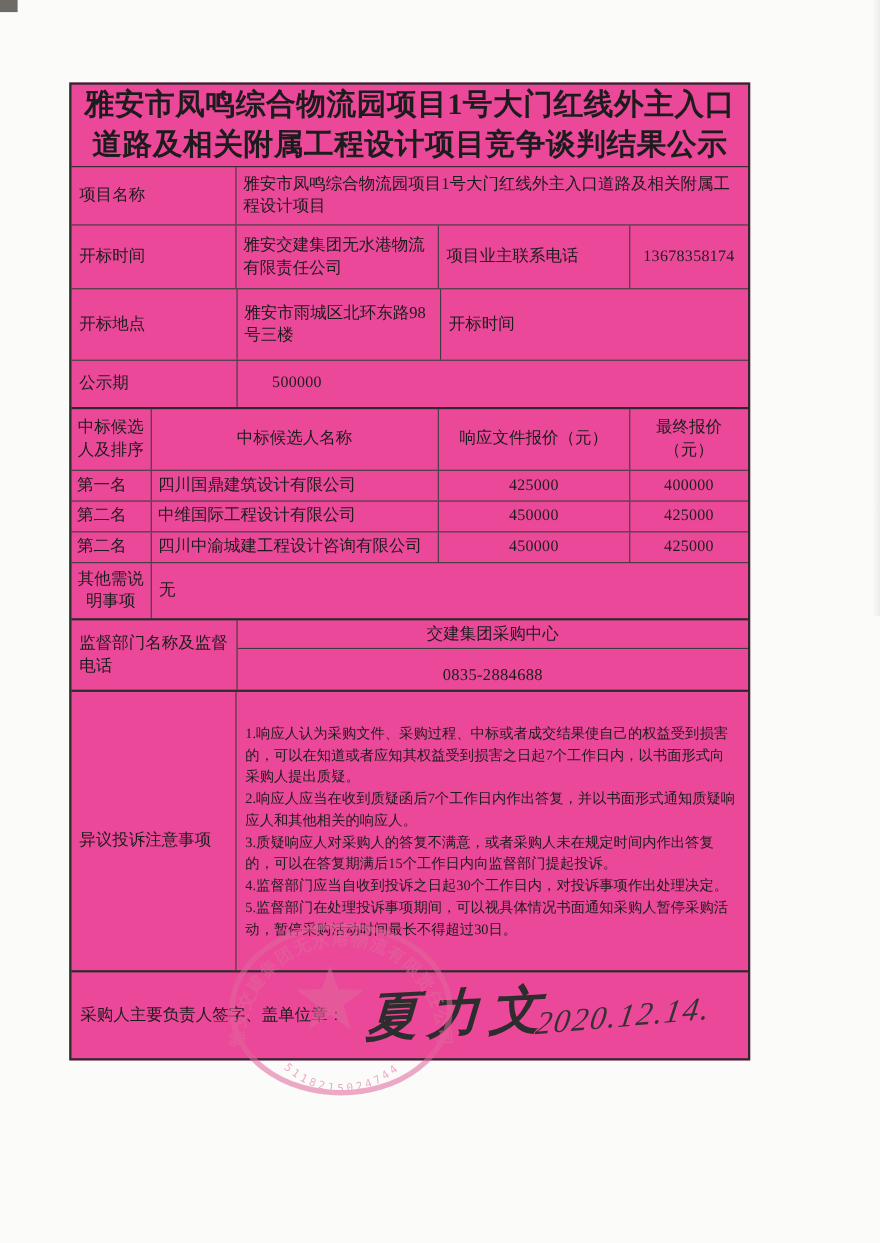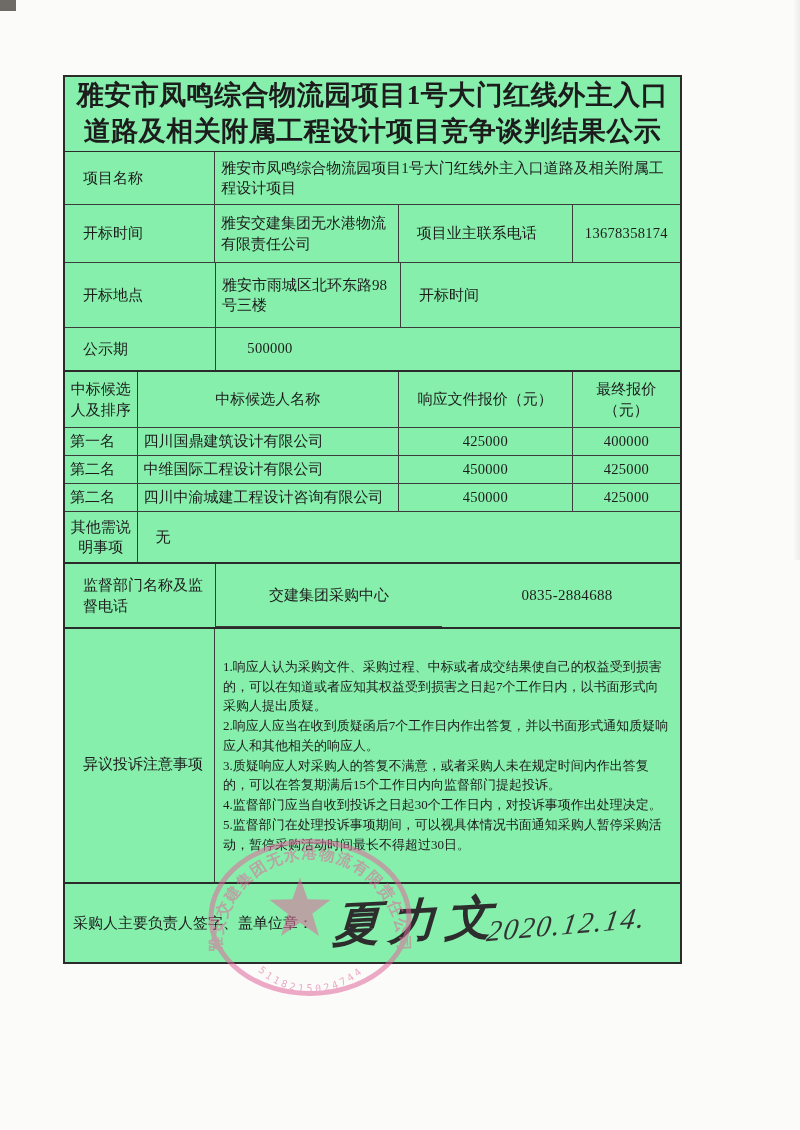--- a/index.html
+++ b/index.html
@@ -10,40 +10,40 @@
     color:#1c1c1c;
     overflow:hidden;
   }
   .scan-mark{position:absolute;left:0;top:0;width:16px;height:11px;background:#55504a;opacity:.85;}
   .edge-shade{position:absolute;right:0;top:0;width:7px;height:560px;background:linear-gradient(to left,#e3e3e1,rgba(255,255,255,0));opacity:.6;}
 
   .doc-table{
     position:absolute;left:63px;top:75px;width:619px;
     border:2px solid #2b2b2b;
     box-sizing:border-box;
-    background:#86efac;
+    background:#ec4899;
   }
   .row{display:flex;box-sizing:border-box;border-top:1px solid #3c3c3c;}
   .row.first{border-top:none;}
   .row.thick{border-top:2px solid #2b2b2b;}
   .cell{box-sizing:border-box;border-left:1px solid #3c3c3c;display:flex;align-items:center;font-size:15px;line-height:1.35;}
   .cell.nb{border-left:none;}
-  .lbl{padding:3px 4px 3px 18px;}
+  .lbl{padding:3px 4px 3px 7px;}
   .ctr{justify-content:center;text-align:center;}
   .val{padding:3px 6px;}
   .num{font-size:14.5px;letter-spacing:.3px;}
 
   .title-row{
     height:75px;display:flex;align-items:center;justify-content:center;text-align:center;
     font-size:27px;font-weight:bold;line-height:1.32;letter-spacing:.5px;
     padding:0 2px;box-sizing:border-box;
     border-bottom:1px solid #2b2b2b;
   }
 
-  .sub-split{flex:1;display:flex;flex-direction:row;gap:12px;}
+  .sub-split{flex:1;display:flex;flex-direction:column;gap:12px;}
   .sub-split > div{flex:1;display:flex;align-items:center;justify-content:center;box-sizing:border-box;font-size:15px;}
   .sub-split > div.topline{border-bottom:1px solid #3c3c3c;}
 
   .objection-text{flex-direction:column;align-items:flex-start;justify-content:center;padding:8px 10px 8px 8px;font-size:13px;line-height:1.52;}
   .objection-text div{width:100%;}
 
   .sig-row{position:relative;height:80px;}
   .sig-label{position:absolute;left:8px;top:50%;transform:translateY(-50%);font-size:15px;}
   .sig-name{
     position:absolute;left:268px;top:6px;

